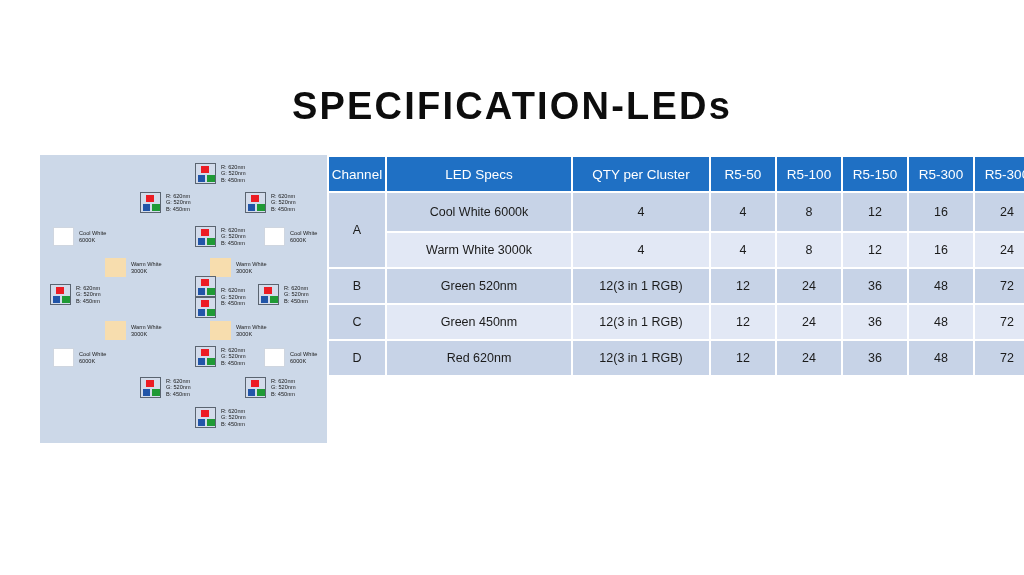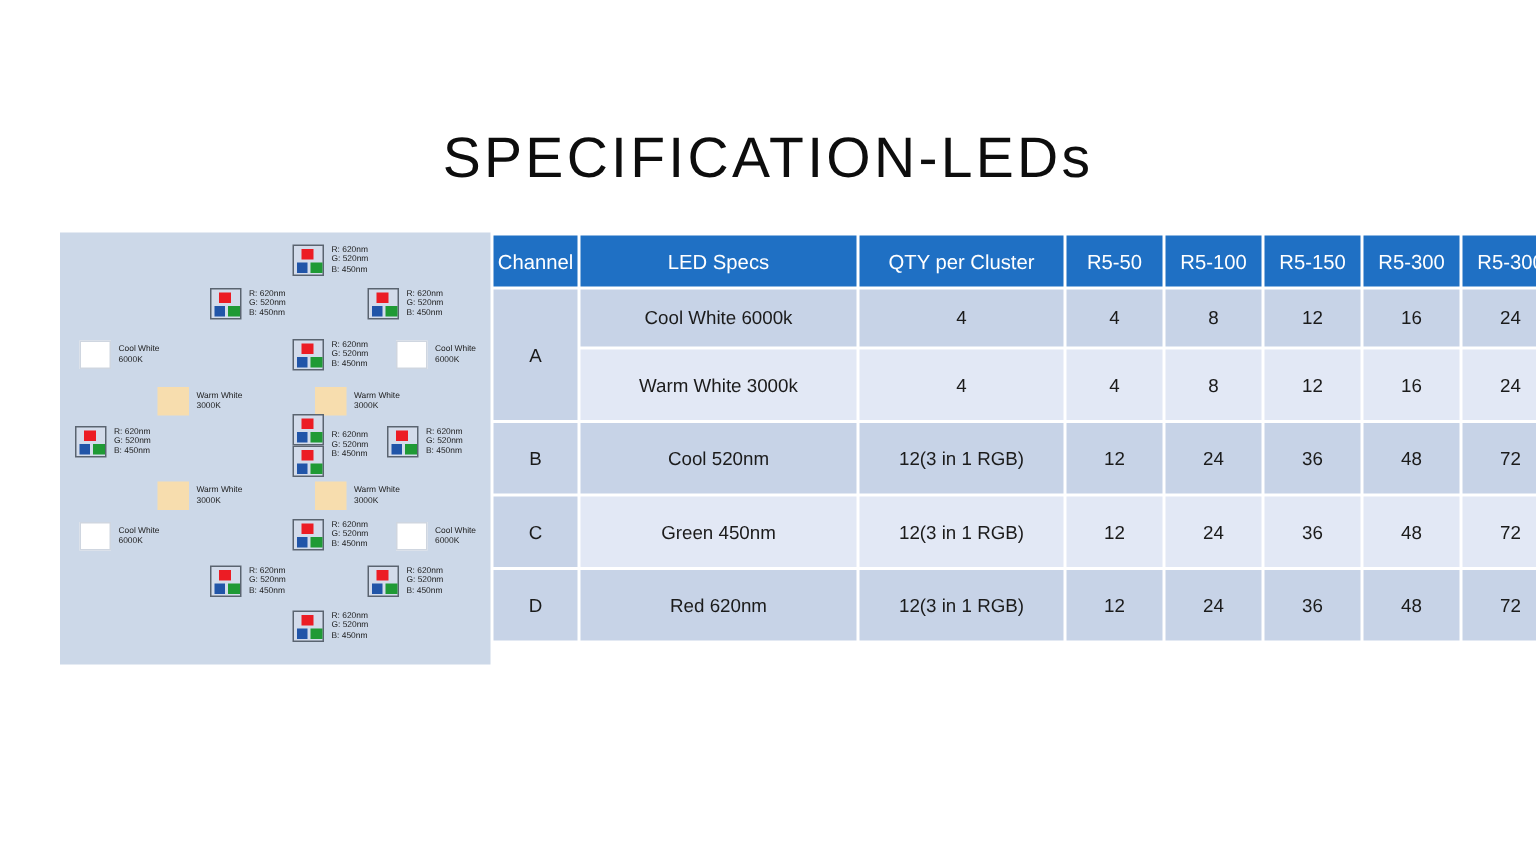--- a/index.html
+++ b/index.html
@@ -17,21 +17,21 @@
   }
 
   
   .slide-title {
     position: absolute;
     left: 0;
     top: 83px;
     width: 1024px;
     text-align: center;
     font-size: 38px;
-    font-weight: normal;
+    font-weight: bold;
     letter-spacing: 2.2px;
     color: #0d0d0d;
     line-height: 46px;
     white-space: nowrap;
   }
 
   
   .diagram-panel {
     position: absolute;
     left: 40px;
@@ -108,21 +108,21 @@
   }
   .spec-table thead th {
     background: #1f70c4;
     color: #ffffff;
     height: 34px;
     font-size: 13.5px;
   }
   .cell-dark  { background: #c7d3e7; }
   .cell-light { background: #e2e8f5; }
   .r-h { height: 38px; }
-  .r-h2 { height: 47px; }
+  .r-h2 { height: 34px; }
 
   .col-channel { width: 56px; }
   .col-specs   { width: 184px; }
   .col-qty     { width: 136px; }
   .col-r       { width: 64px; }
 </style>
 </head>
 <body>
 
 <div class="slide-title">SPECIFICATION-LEDs</div>
@@ -356,21 +356,21 @@
       <td class="cell-light r-h2">4</td>
       <td class="cell-light r-h2">4</td>
       <td class="cell-light r-h2">8</td>
       <td class="cell-light r-h2">12</td>
       <td class="cell-light r-h2">16</td>
       <td class="cell-light r-h2">24</td>
     </tr>
 
     <tr>
       <td class="cell-dark r-h2">B</td>
-      <td class="cell-dark r-h2">Cool 520nm</td>
+      <td class="cell-dark r-h2">Green 520nm</td>
       <td class="cell-dark r-h2">12(3 in 1 RGB)</td>
       <td class="cell-dark r-h2">12</td>
       <td class="cell-dark r-h2">24</td>
       <td class="cell-dark r-h2">36</td>
       <td class="cell-dark r-h2">48</td>
       <td class="cell-dark r-h2">72</td>
     </tr>
 
     <tr>
       <td class="cell-dark  r-h2">C</td>

